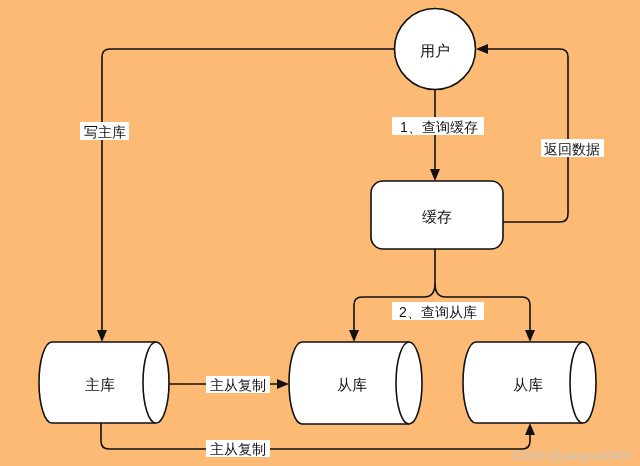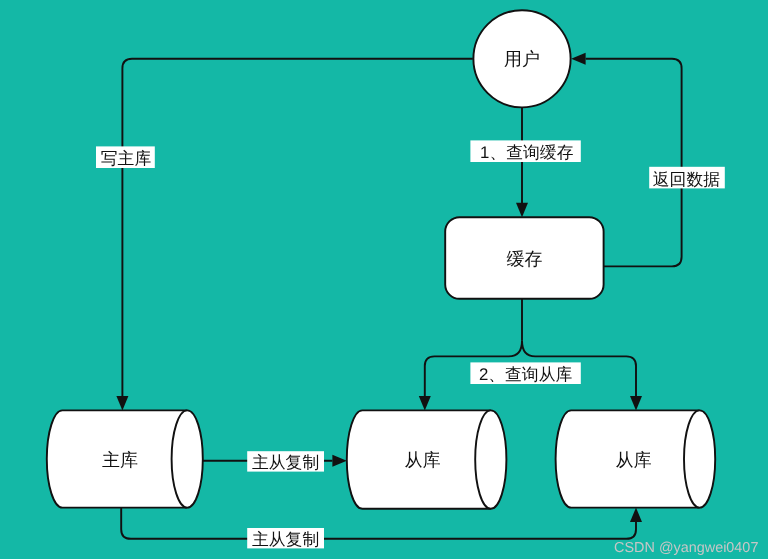--- a/index.html
+++ b/index.html
@@ -4,21 +4,21 @@
 <style>
   html, body {
     margin: 0;
     padding: 0;
     background: #ffffff;
   }
   .canvas {
     position: relative;
     width: 640px;
     height: 466px;
-    background: #14b8a6;
+    background: #fdba74;
     font-family: "Liberation Sans", "DejaVu Sans", sans-serif;
     overflow: hidden;
   }
   svg { display: block; }
   .node-shape {
     fill: #ffffff;
     stroke: #111111;
     stroke-width: 1.6;
   }
   .edge-line {

